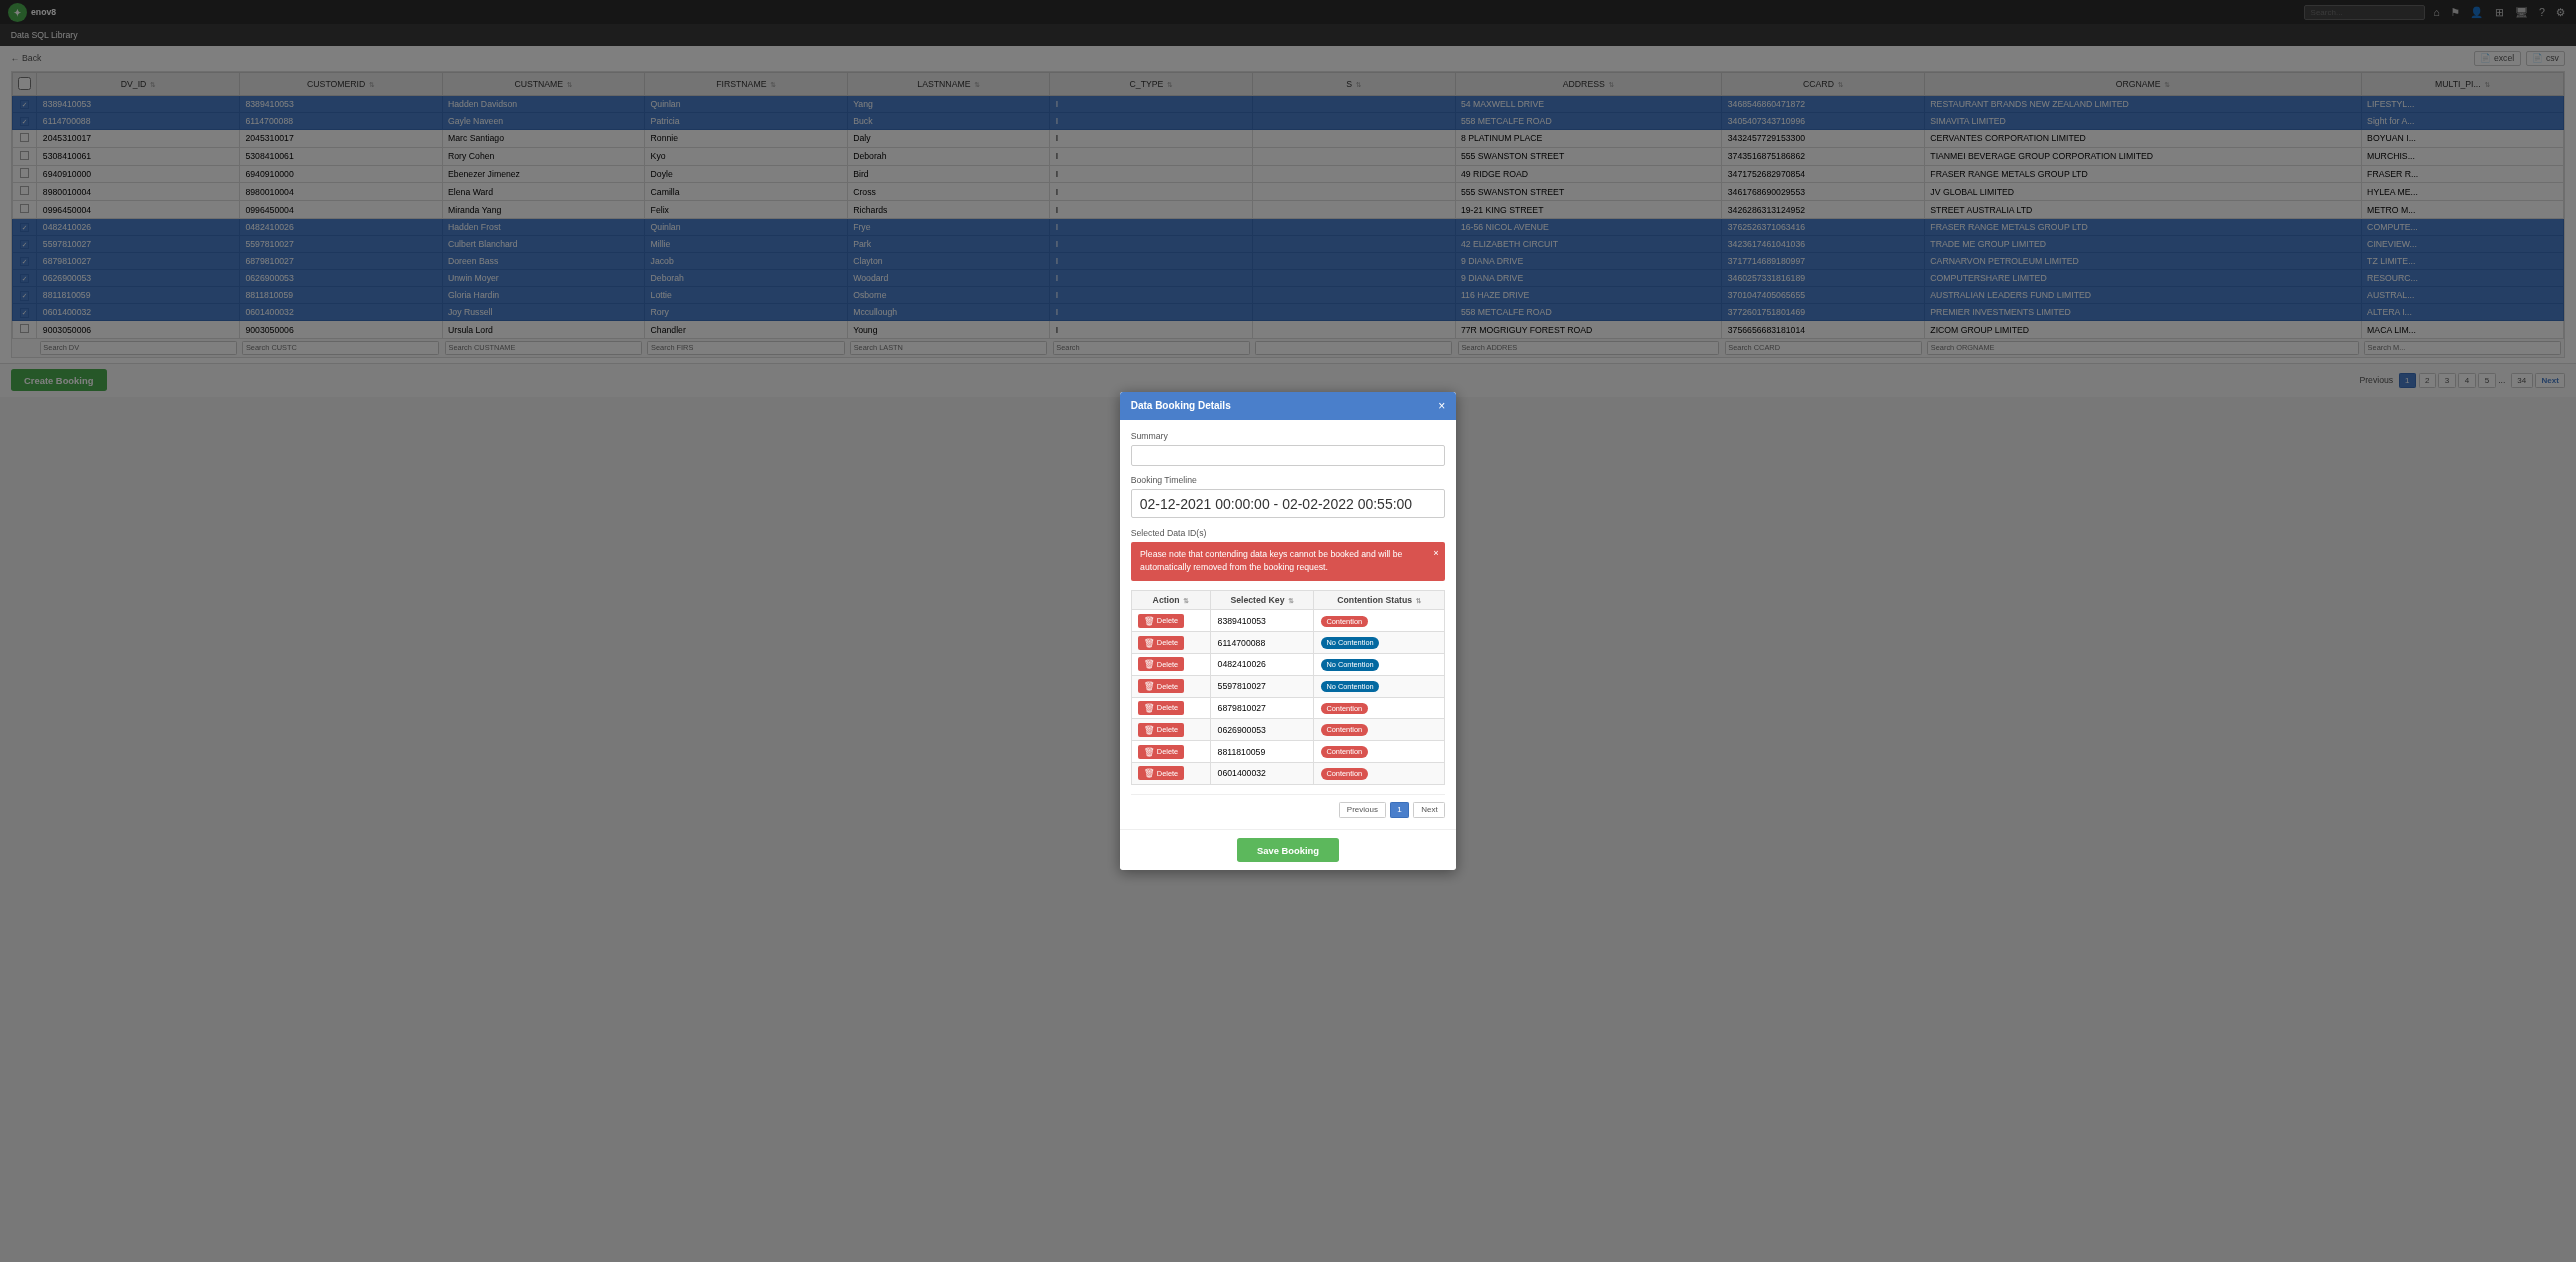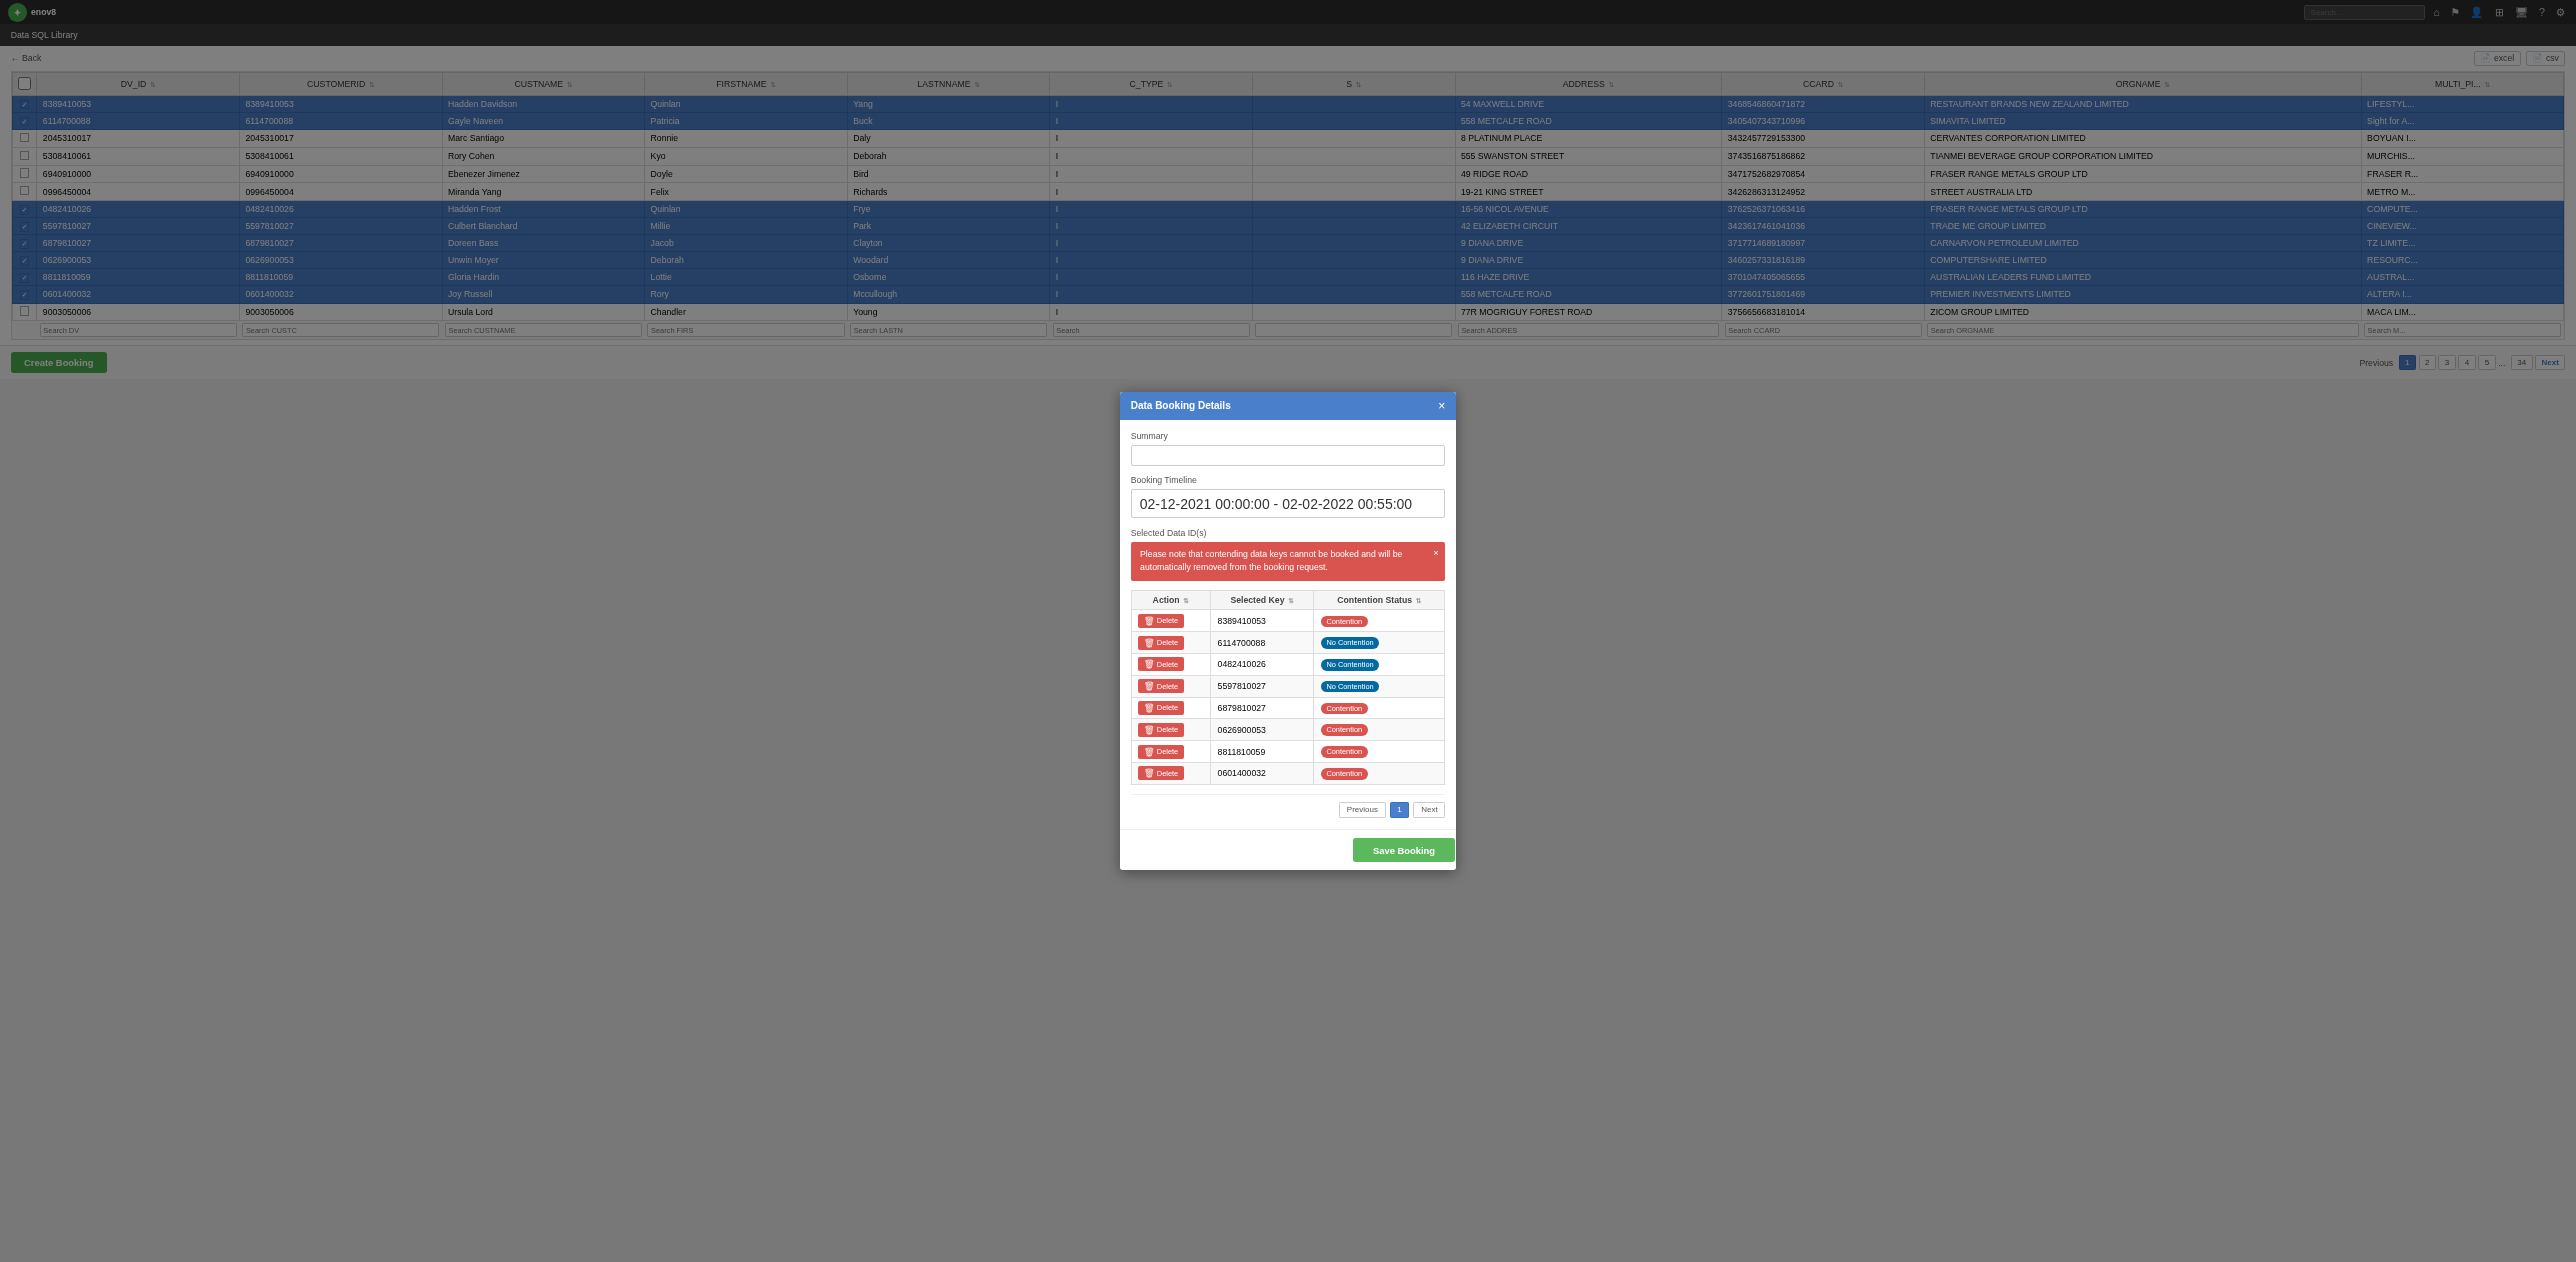--- a/index.html
+++ b/index.html
@@ -364,24 +364,24 @@
       font-size: 8px;
       color: #555;
     }
     .modal-page-btn.active {
       background: #4a7fcb;
       color: white;
       border-color: #3a6fbb;
     }
 
     .modal-footer {
-      padding: 8px 1px;
+      padding: 8px 17px;
       border-top: 0.7px solid #eee;
       display: flex;
-      justify-content: flex-end;
+      justify-content: center;
     }
     .save-booking-btn {
       background: #5cb85c;
       color: white;
       border: none;
       padding: 6.7px 20px;
       border-radius: 2.7px;
       cursor: pointer;
       font-size: 9.4px;
       font-weight: bold;
@@ -510,20 +510,34 @@
             <td>6940910000</td>
             <td>Ebenezer Jimenez</td>
             <td>Doyle</td>
             <td>Bird</td>
             <td>I</td>
             <td></td>
             <td>49 RIDGE ROAD</td>
             <td>3471752682970854</td>
             <td>FRASER RANGE METALS GROUP LTD</td>
             <td>FRASER R...</td>
+          </tr>
+          <tr>
+            <td class="checkbox-cell"><div class="checkbox-unchecked"></div></td>
+            <td>8980010004</td>
+            <td>8980010004</td>
+            <td>Elena Ward</td>
+            <td>Camilla</td>
+            <td>Cross</td>
+            <td>I</td>
+            <td></td>
+            <td>555 SWANSTON STREET</td>
+            <td>3461768690029553</td>
+            <td>JV GLOBAL LIMITED</td>
+            <td>HYLEA ME...</td>
           </tr>
           <tr>
             <td class="checkbox-cell"><div class="checkbox-unchecked"></div></td>
             <td>0996450004</td>
             <td>0996450004</td>
             <td>Miranda Yang</td>
             <td>Felix</td>
             <td>Richards</td>
             <td>I</td>
             <td></td>

